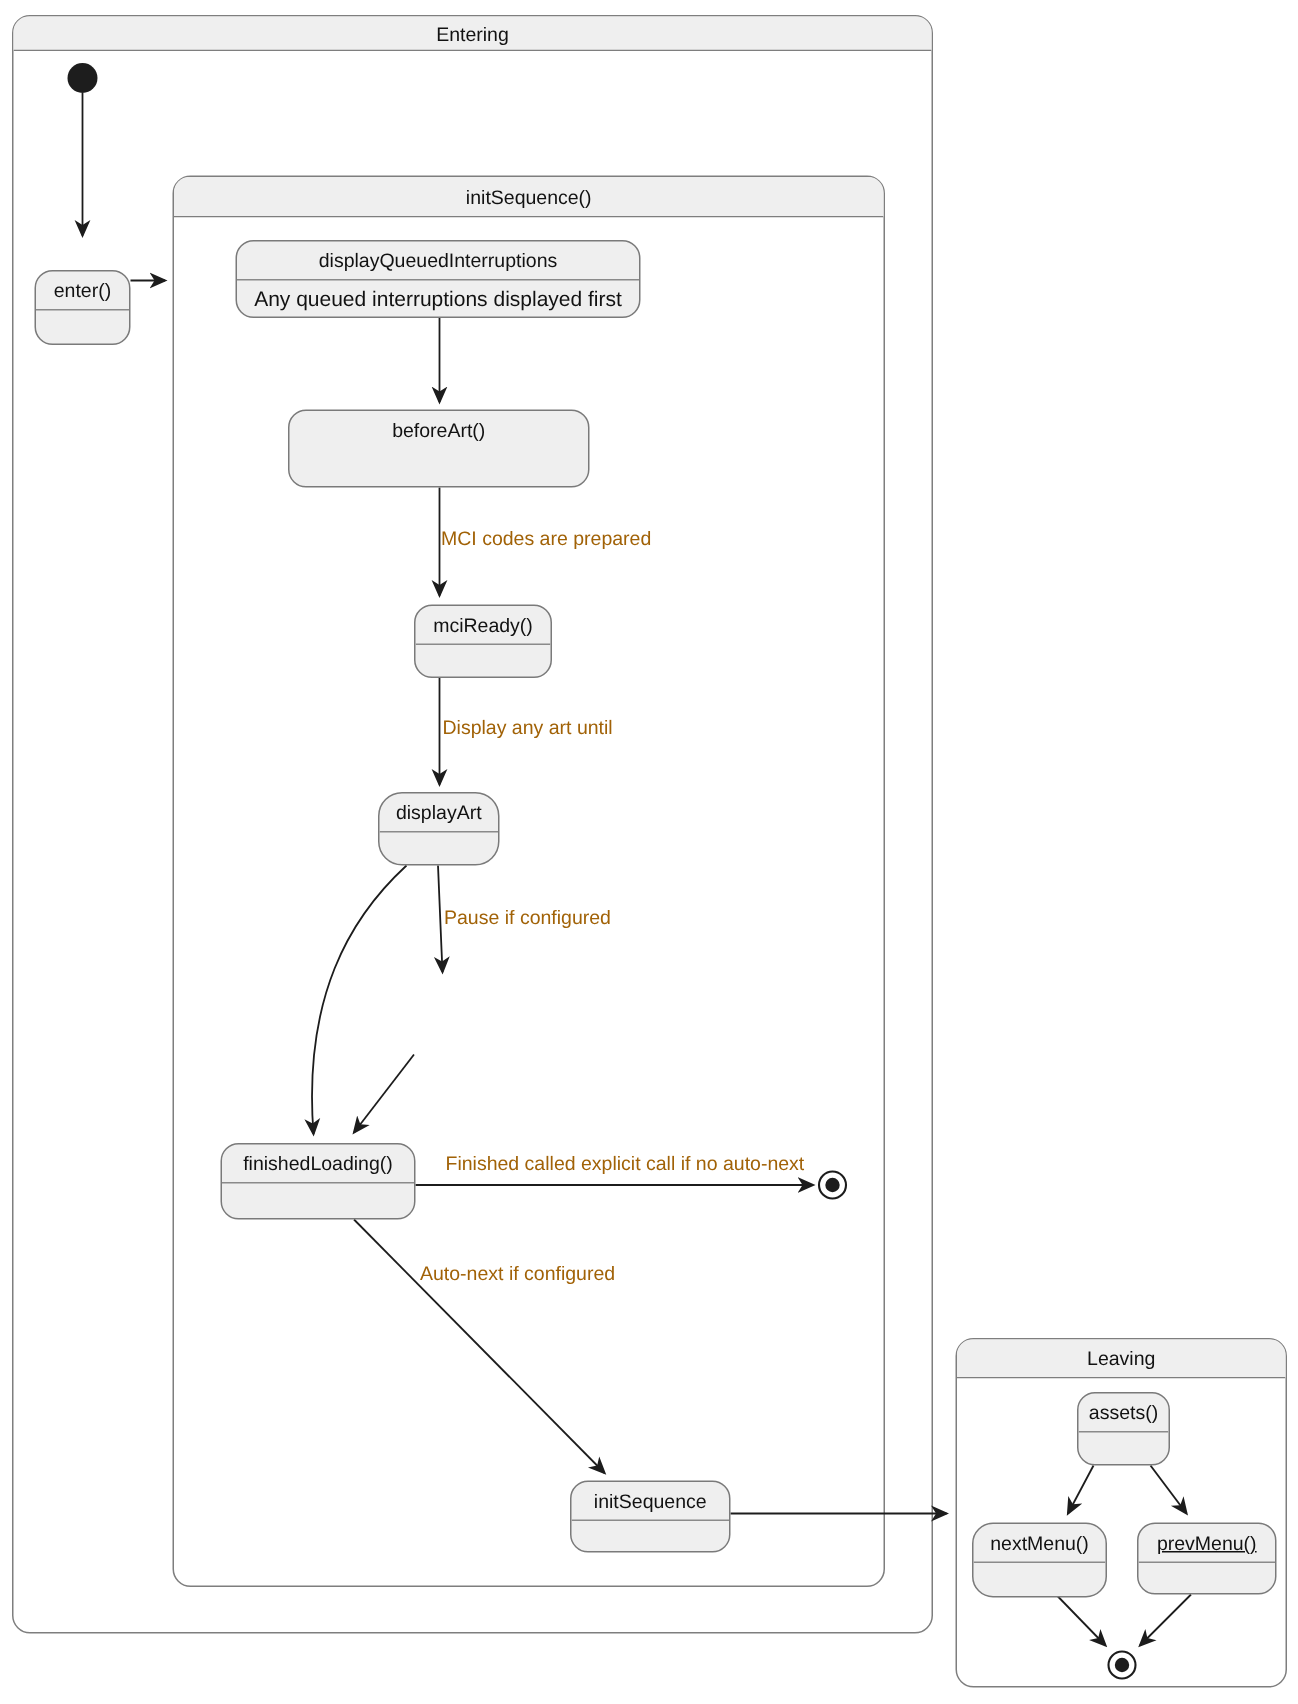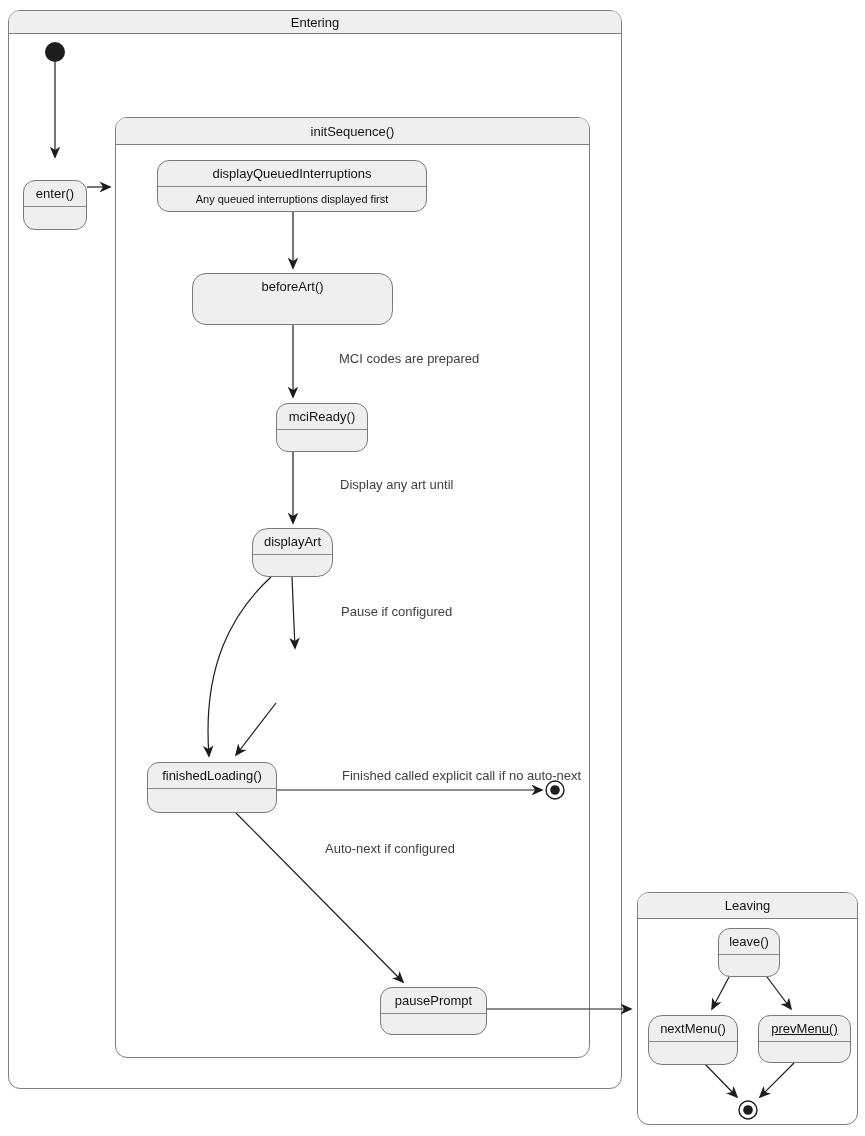--- a/index.html
+++ b/index.html
@@ -7,24 +7,24 @@
   .canvas{position:relative;width:865px;height:1136px;background:#fff;overflow:hidden;}
 
   .container{position:absolute;background:#ffffff;border:1.5px solid #7e7e7e;border-radius:12px;box-sizing:border-box;}
   .container .hdr{background:#efefef;border-bottom:1px solid #7e7e7e;display:flex;align-items:center;justify-content:center;
       font-size:13px;color:#121212;border-top-left-radius:10px;border-top-right-radius:10px;}
 
   .state{position:absolute;background:#efefef;border:1px solid #7a7a7a;border-radius:12px;box-sizing:border-box;
       display:flex;flex-direction:column;overflow:hidden;}
   .state .t{flex:0 0 25px;display:flex;align-items:center;justify-content:center;font-size:13px;color:#121212;white-space:nowrap;}
   .state .b{flex:1 1 auto;border-top:1px solid #8a8a8a;display:flex;align-items:center;justify-content:center;
-      font-size:11px;color:#121212;white-space:nowrap;}
+      font-size:14px;color:#121212;white-space:nowrap;}
 
   .edges{position:absolute;left:0;top:0;width:865px;height:1136px;pointer-events:none;}
-  .elabel{position:absolute;font-size:13px;line-height:15px;white-space:nowrap;color:#404040;padding-left:45px;}
+  .elabel{position:absolute;font-size:13px;line-height:15px;white-space:nowrap;color:#a16207;}
 </style>
 </head>
 <body>
 
 <div class="canvas">
 
   <div class="container" style="left:8px;top:10px;width:614px;height:1079px;">
     <div class="hdr" style="height:22px;">Entering</div>
   </div>
 
@@ -73,47 +73,47 @@
   <div class="state" style="left:23px;top:162px;width:64px;height:50px;margin-top:18px;">
     <div class="t">enter()</div>
     <div class="b"></div>
   </div>
 
   <div class="state" style="left:157px;top:160px;width:270px;height:52px;">
     <div class="t">displayQueuedInterruptions</div>
     <div class="b">Any queued interruptions displayed first</div>
   </div>
 
-  <div class="state" style="left:192px;top:273px;width:201px;height:52px;border-radius:14px;">
+  <div class="state" style="left:192px;top:273px;width:201px;height:52px;">
     <div class="t">beforeArt()</div>
   </div>
 
   <div class="state" style="left:246px;top:403px;width:92px;height:49px;margin-left:30px;">
     <div class="t">mciReady()</div>
     <div class="b"></div>
   </div>
 
   <div class="state" style="left:252px;top:528px;width:81px;height:49px;border-radius:16px;">
     <div class="t">displayArt</div>
     <div class="b"></div>
   </div>
 
 
   <div class="state" style="left:147px;top:762px;width:130px;height:51px;">
     <div class="t">finishedLoading()</div>
     <div class="b"></div>
   </div>
 
   <div class="state" style="left:380px;top:987px;width:107px;height:48px;">
-    <div class="t">pausePrompt</div>
+    <div class="t">initSequence</div>
     <div class="b"></div>
   </div>
 
   <div class="state" style="left:718px;top:928px;width:62px;height:49px;">
-    <div class="t">leave()</div>
+    <div class="t">assets()</div>
     <div class="b"></div>
   </div>
 
   <div class="state" style="left:648px;top:1015px;width:90px;height:50px;border-radius:14px;">
     <div class="t">nextMenu()</div>
     <div class="b"></div>
   </div>
 
   <div class="state" style="left:758px;top:1015px;width:93px;height:48px;text-decoration:underline;">
     <div class="t">prevMenu()</div>

